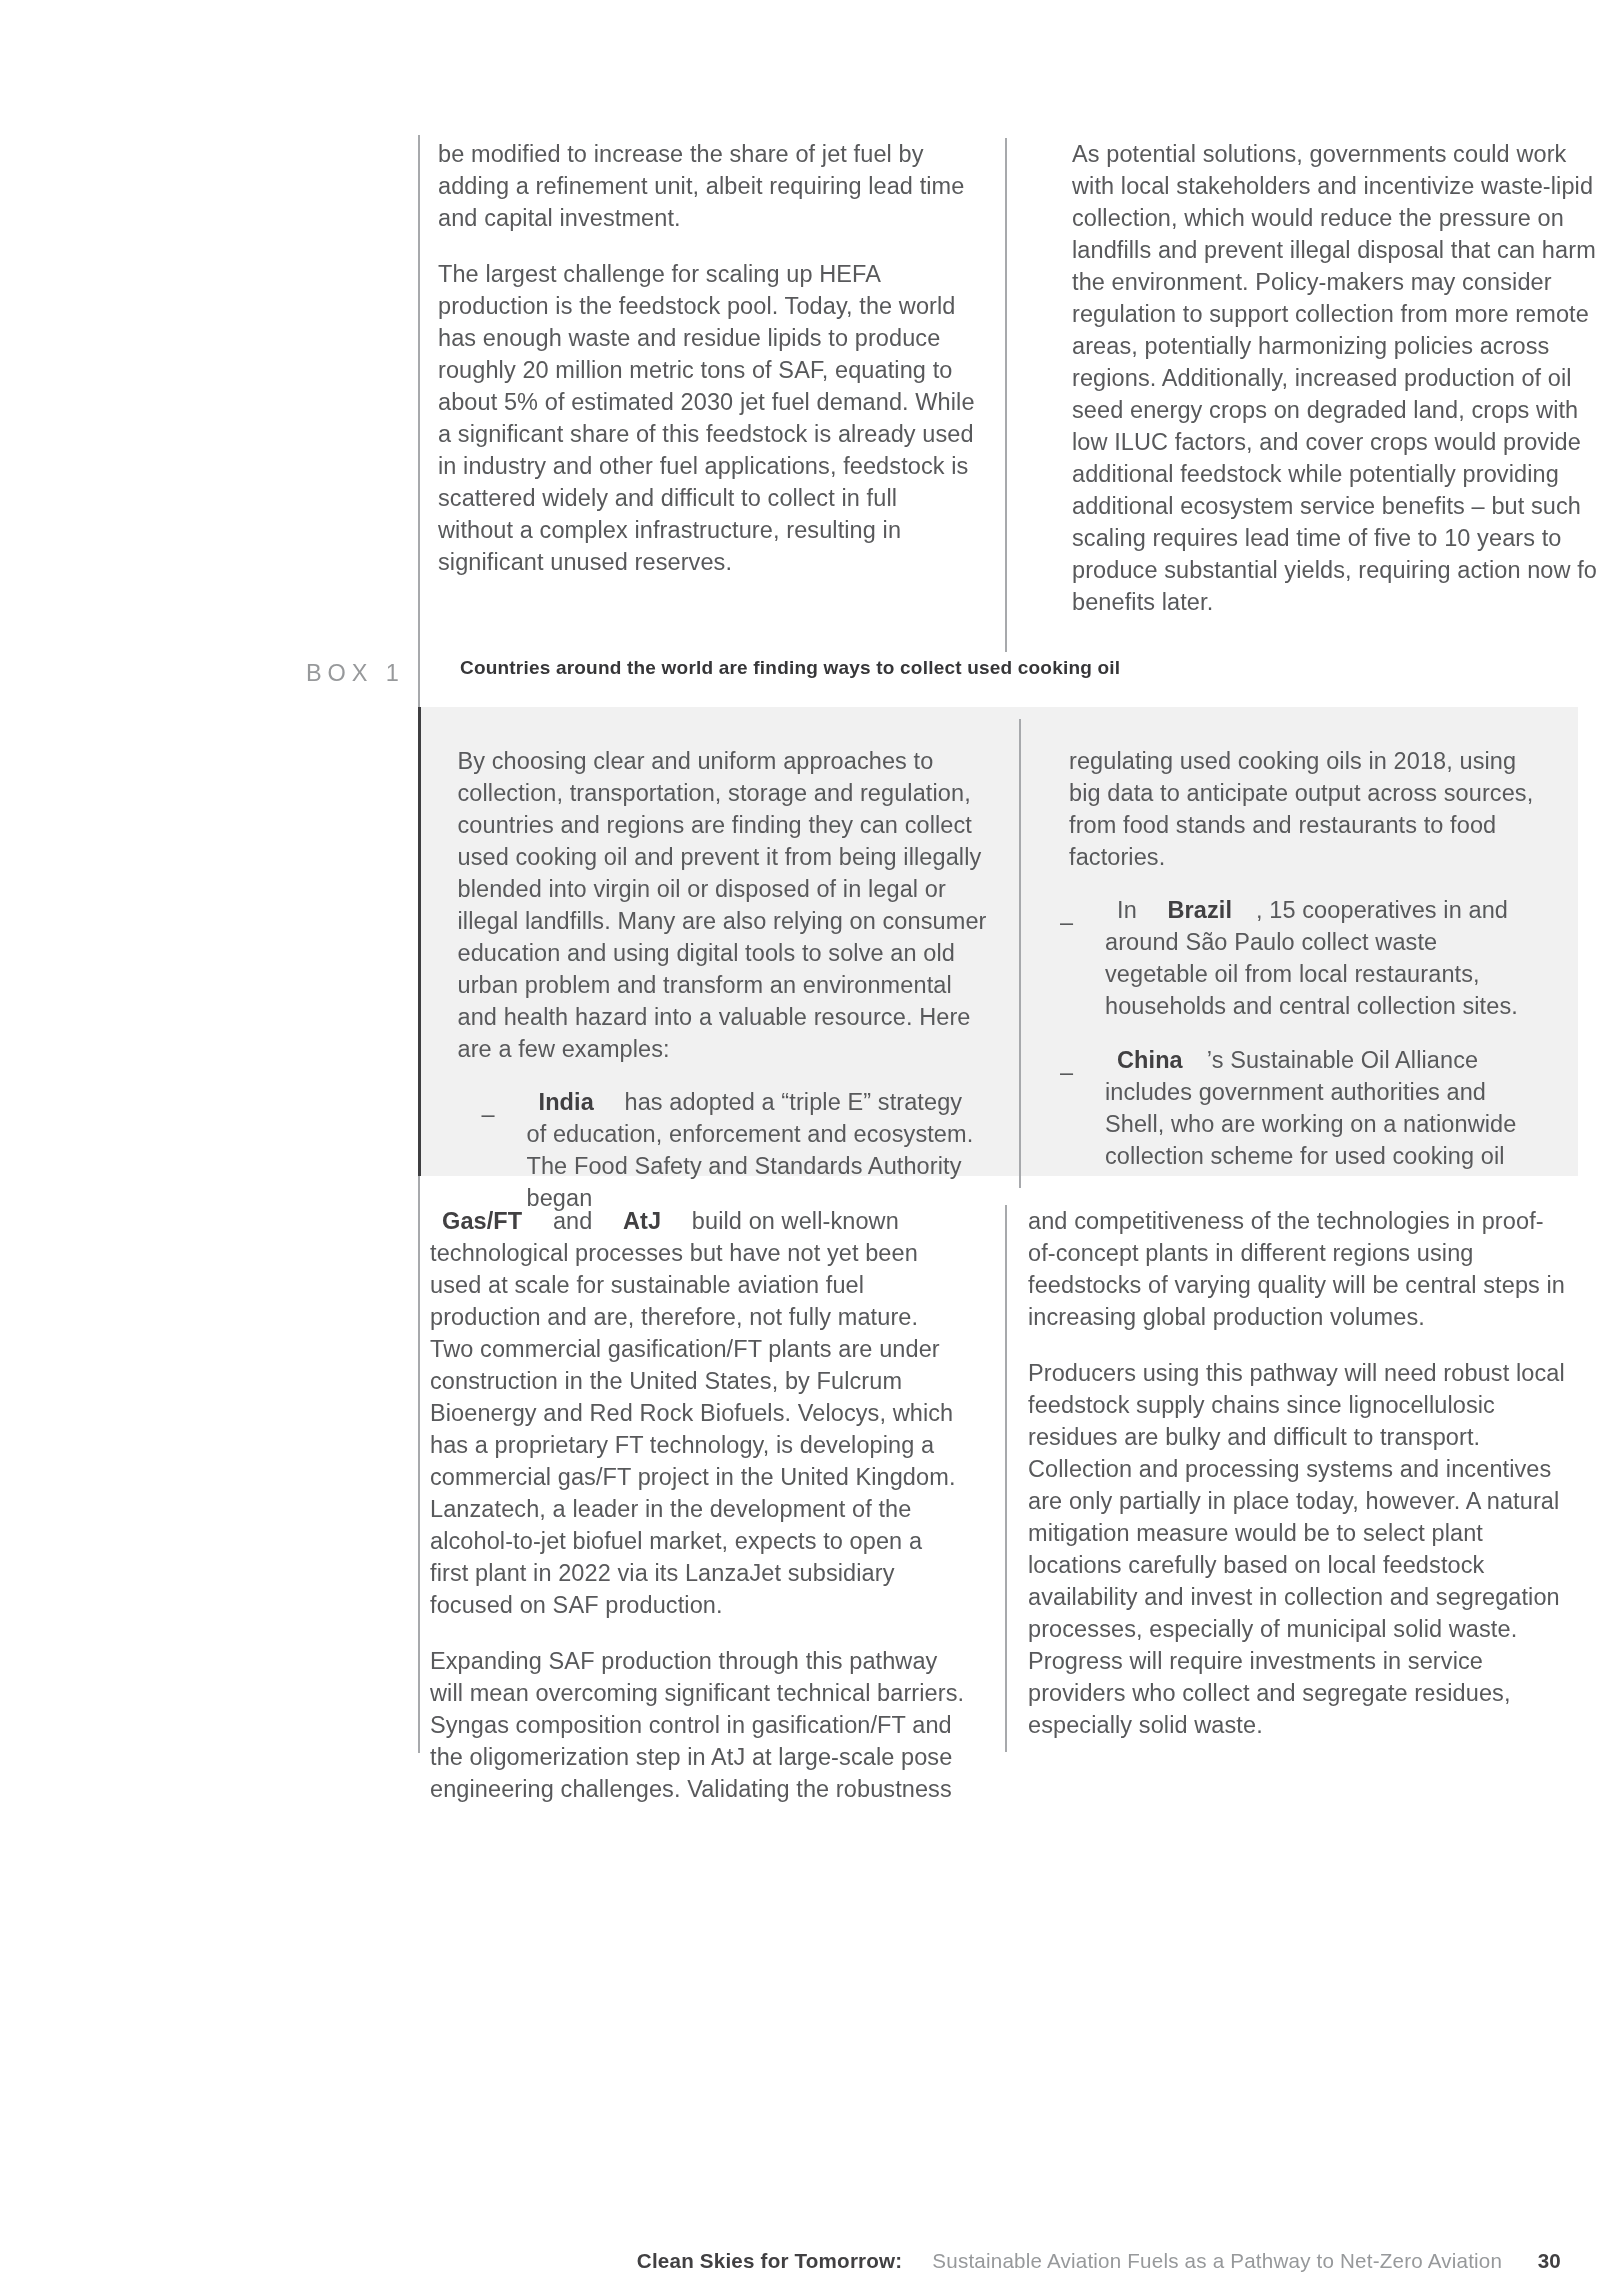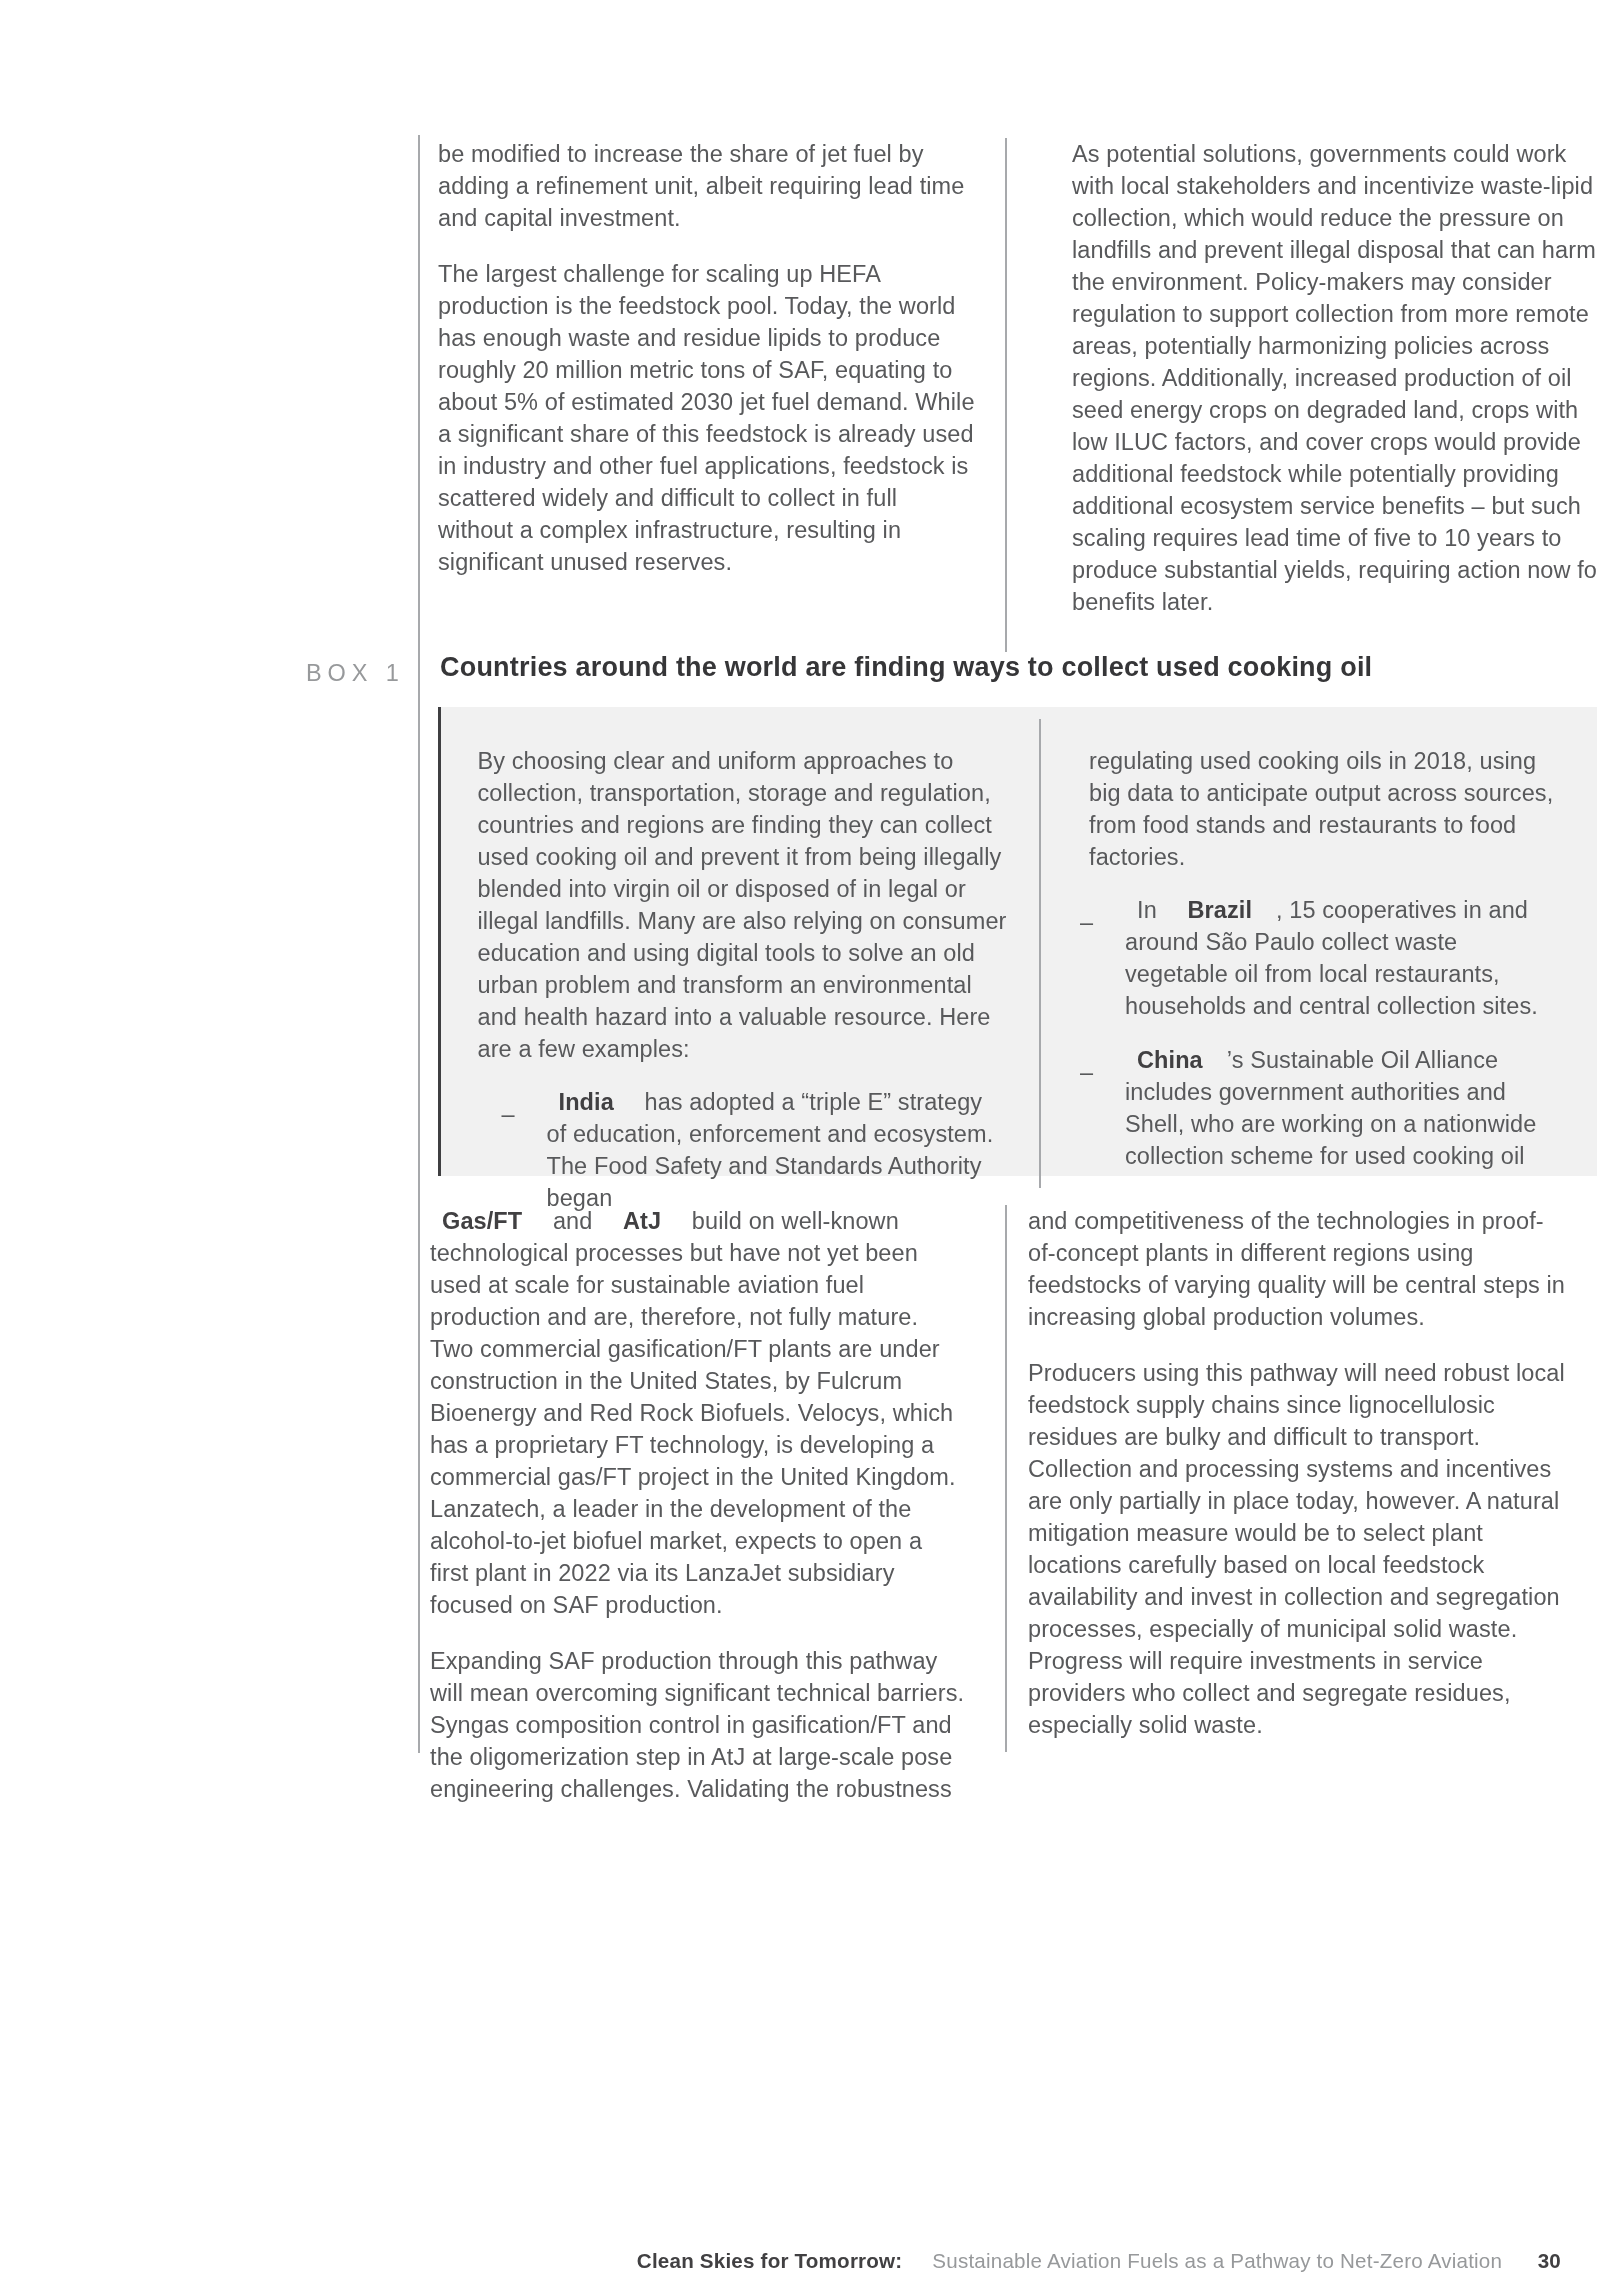--- a/index.html
+++ b/index.html
@@ -35,26 +35,26 @@
   .lower-right{left:980px;top:1157px;width:541px;}
   p{margin:0;}
   .mt{margin-top:23.5px;}
   b{color:var(--bold-text);font-weight:bold;text-align:right;}
   .box-label{
     position:absolute;left:258px;top:609px;
     font-size:23.5px;letter-spacing:5.9px;
     color:var(--label-text);
   }
   .box-title{
-    position:absolute;left:392px;top:603px;width:1098px;
-    font-size:27px;line-height:33px;font-weight:bold;
+    position:absolute;left:412px;top:603px;width:1098px;
+    font-size:19px;line-height:33px;font-weight:bold;
     color:var(--heading-text);letter-spacing:0.2px;
   }
   .graybox{
-    position:absolute;left:390px;top:659px;width:1160px;height:469px;
+    position:absolute;left:370px;top:659px;width:1160px;height:469px;
     background:var(--box-bg);
     border-left:3.9px solid var(--box-border);
   }
   .box-divider{left:586px;top:0;height:469px;}
   .box-col{position:absolute;top:25.5px;}
   .box-col-left{left:24.5px;width:529px;}
   .box-col-right{left:603px;width:506px;}
   .bullet{display:flex;margin-top:21.6px;}
   .bullet .dash{flex:none;width:33px;}
   .bullet .bullet-text{flex:1;}

